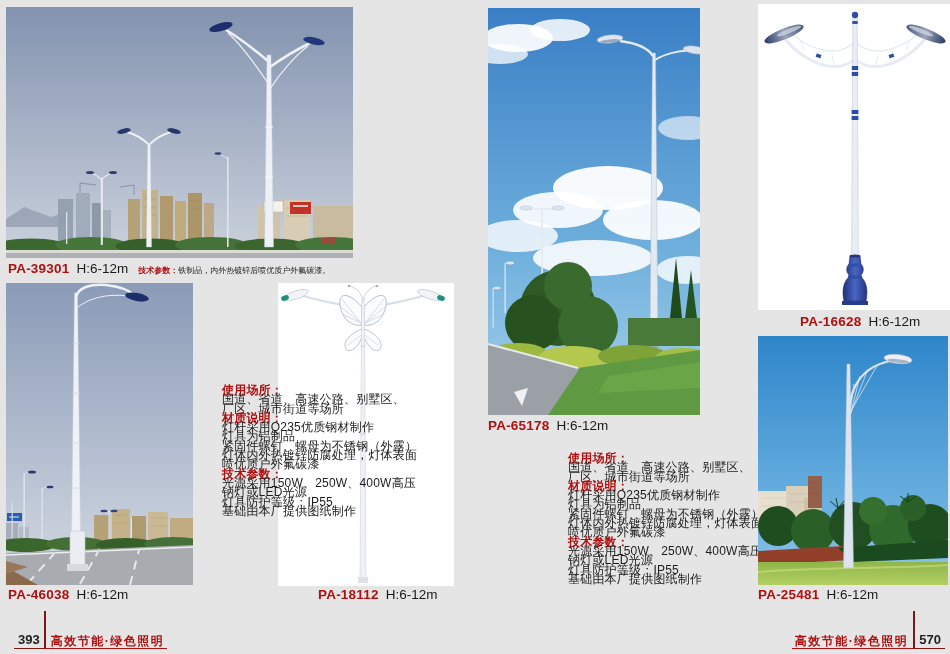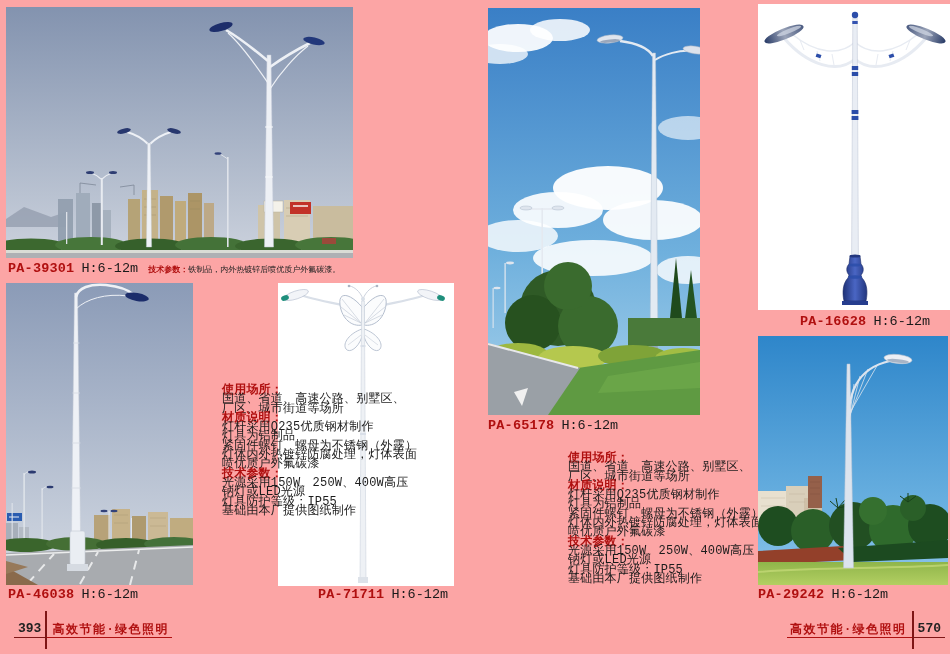--- a/index.html
+++ b/index.html
@@ -1,27 +1,27 @@
 <!DOCTYPE html>
 <html><head>
 <meta charset="utf-8">
 <style>
   html,body{margin:0;padding:0;background:#ffffff;}
-  #sheet{position:relative;width:950px;height:654px;background:#fca5a5;overflow:hidden;
-         font-family:Liberation Mono, monospace;}
+  #sheet{position:relative;width:950px;height:654px;background:#e5e5e5;overflow:hidden;
+         font-family:Liberation Sans, sans-serif;}
   .photo{position:absolute;overflow:hidden;}
   .photo svg{display:block;width:100%;height:100%;}
   .caption{position:absolute;white-space:nowrap;font-size:13.5px;color:#1a1a1a;}
   .caption .code{color:#b01010;font-weight:bold;letter-spacing:.2px;}
   .caption .h{margin-left:7px;color:#1a1a1a;}
   .caption .note-label{color:#b01010;font-weight:bold;font-size:8px;margin-left:10px;}
   .caption .note{color:#222;font-size:8px;}
   .spec{position:absolute;font-size:12px;line-height:9.3px;color:#1c1c1c;letter-spacing:.2px;white-space:nowrap;}
   .spec .t{color:#b01010;font-weight:bold;}
-  .footer{position:absolute;top:611px;display:flex;align-items:center;}
+  .footer{position:absolute;top:611px;display:flex;align-items:flex-end;}
   .footer .num{font-size:13px;font-weight:bold;color:#222;line-height:14px;padding:0 4px 1px 4px;border-bottom:1.6px solid #7e1616;}
   .footer .vline{width:2px;height:38px;background:#7e1616;}
   .footer .slogan{font-size:12px;font-weight:bold;color:#b01010;line-height:10px;padding:3px 3px 2px 5px;border-bottom:1.4px solid #b01010;letter-spacing:1.5px;}
 </style>
 </head>
 <body>
 
 <div id="sheet">
 
   <div class="photo" style="left:6px;top:7px;width:347px;height:251px;">
@@ -211,21 +211,21 @@
     <div>灯体内外热镀锌防腐处理，灯体表面</div>
     <div>喷优质户外氟碳漆</div>
     <div class="t">技术参数：</div>
     <div>光源采用150W、250W、400W高压</div>
     <div>钠灯或LED光源</div>
     <div>灯具防护等级：IP55</div>
     <div>基础由本厂提供图纸制作</div>
   </div>
 
   <div class="caption" style="left:318px;top:587px;">
-    <span class="code">PA-71711</span><span class="h">H:6-12m</span>
+    <span class="code">PA-18112</span><span class="h">H:6-12m</span>
   </div>
 
   <div class="photo" style="left:488px;top:8px;width:212px;height:407px;">
     <svg viewBox="0 0 212 407">
       <defs>
         <linearGradient id="sky3" x1="0" y1="0" x2="0" y2="1">
           <stop offset="0" stop-color="#3a7fc6"></stop>
             <stop offset="0.6" stop-color="#6fb0dd"></stop>
             <stop offset="1" stop-color="#a8d2ec"></stop>
         </linearGradient>
@@ -400,21 +400,21 @@
         <line x1="90" y1="88" x2="102" y2="40"></line>
         <line x1="90" y1="84" x2="110" y2="33"></line>
         <line x1="90" y1="80" x2="120" y2="28"></line>
       </g>
       <ellipse cx="140" cy="23" rx="14" ry="4.5" fill="#eceff5" stroke="#b2bfce" stroke-width="0.6" transform="rotate(6 140 23)"></ellipse>
       <ellipse cx="140" cy="25" rx="11" ry="1.8" fill="#a7b4c6" transform="rotate(6 140 25)"></ellipse>
     </svg>
   </div>
 
   <div class="caption" style="left:758px;top:587px;">
-    <span class="code">PA-29242</span><span class="h">H:6-12m</span>
+    <span class="code">PA-25481</span><span class="h">H:6-12m</span>
   </div>
 
   <div class="footer" style="left:14px;">
     <span class="num">393</span>
     <span class="vline"></span>
     <span class="slogan">高效节能·绿色照明</span>
   </div>
   <div class="footer" style="right:5px;">
     <span class="slogan" style="padding:3px 5px 2px 3px;">高效节能·绿色照明</span>
     <span class="vline"></span>

